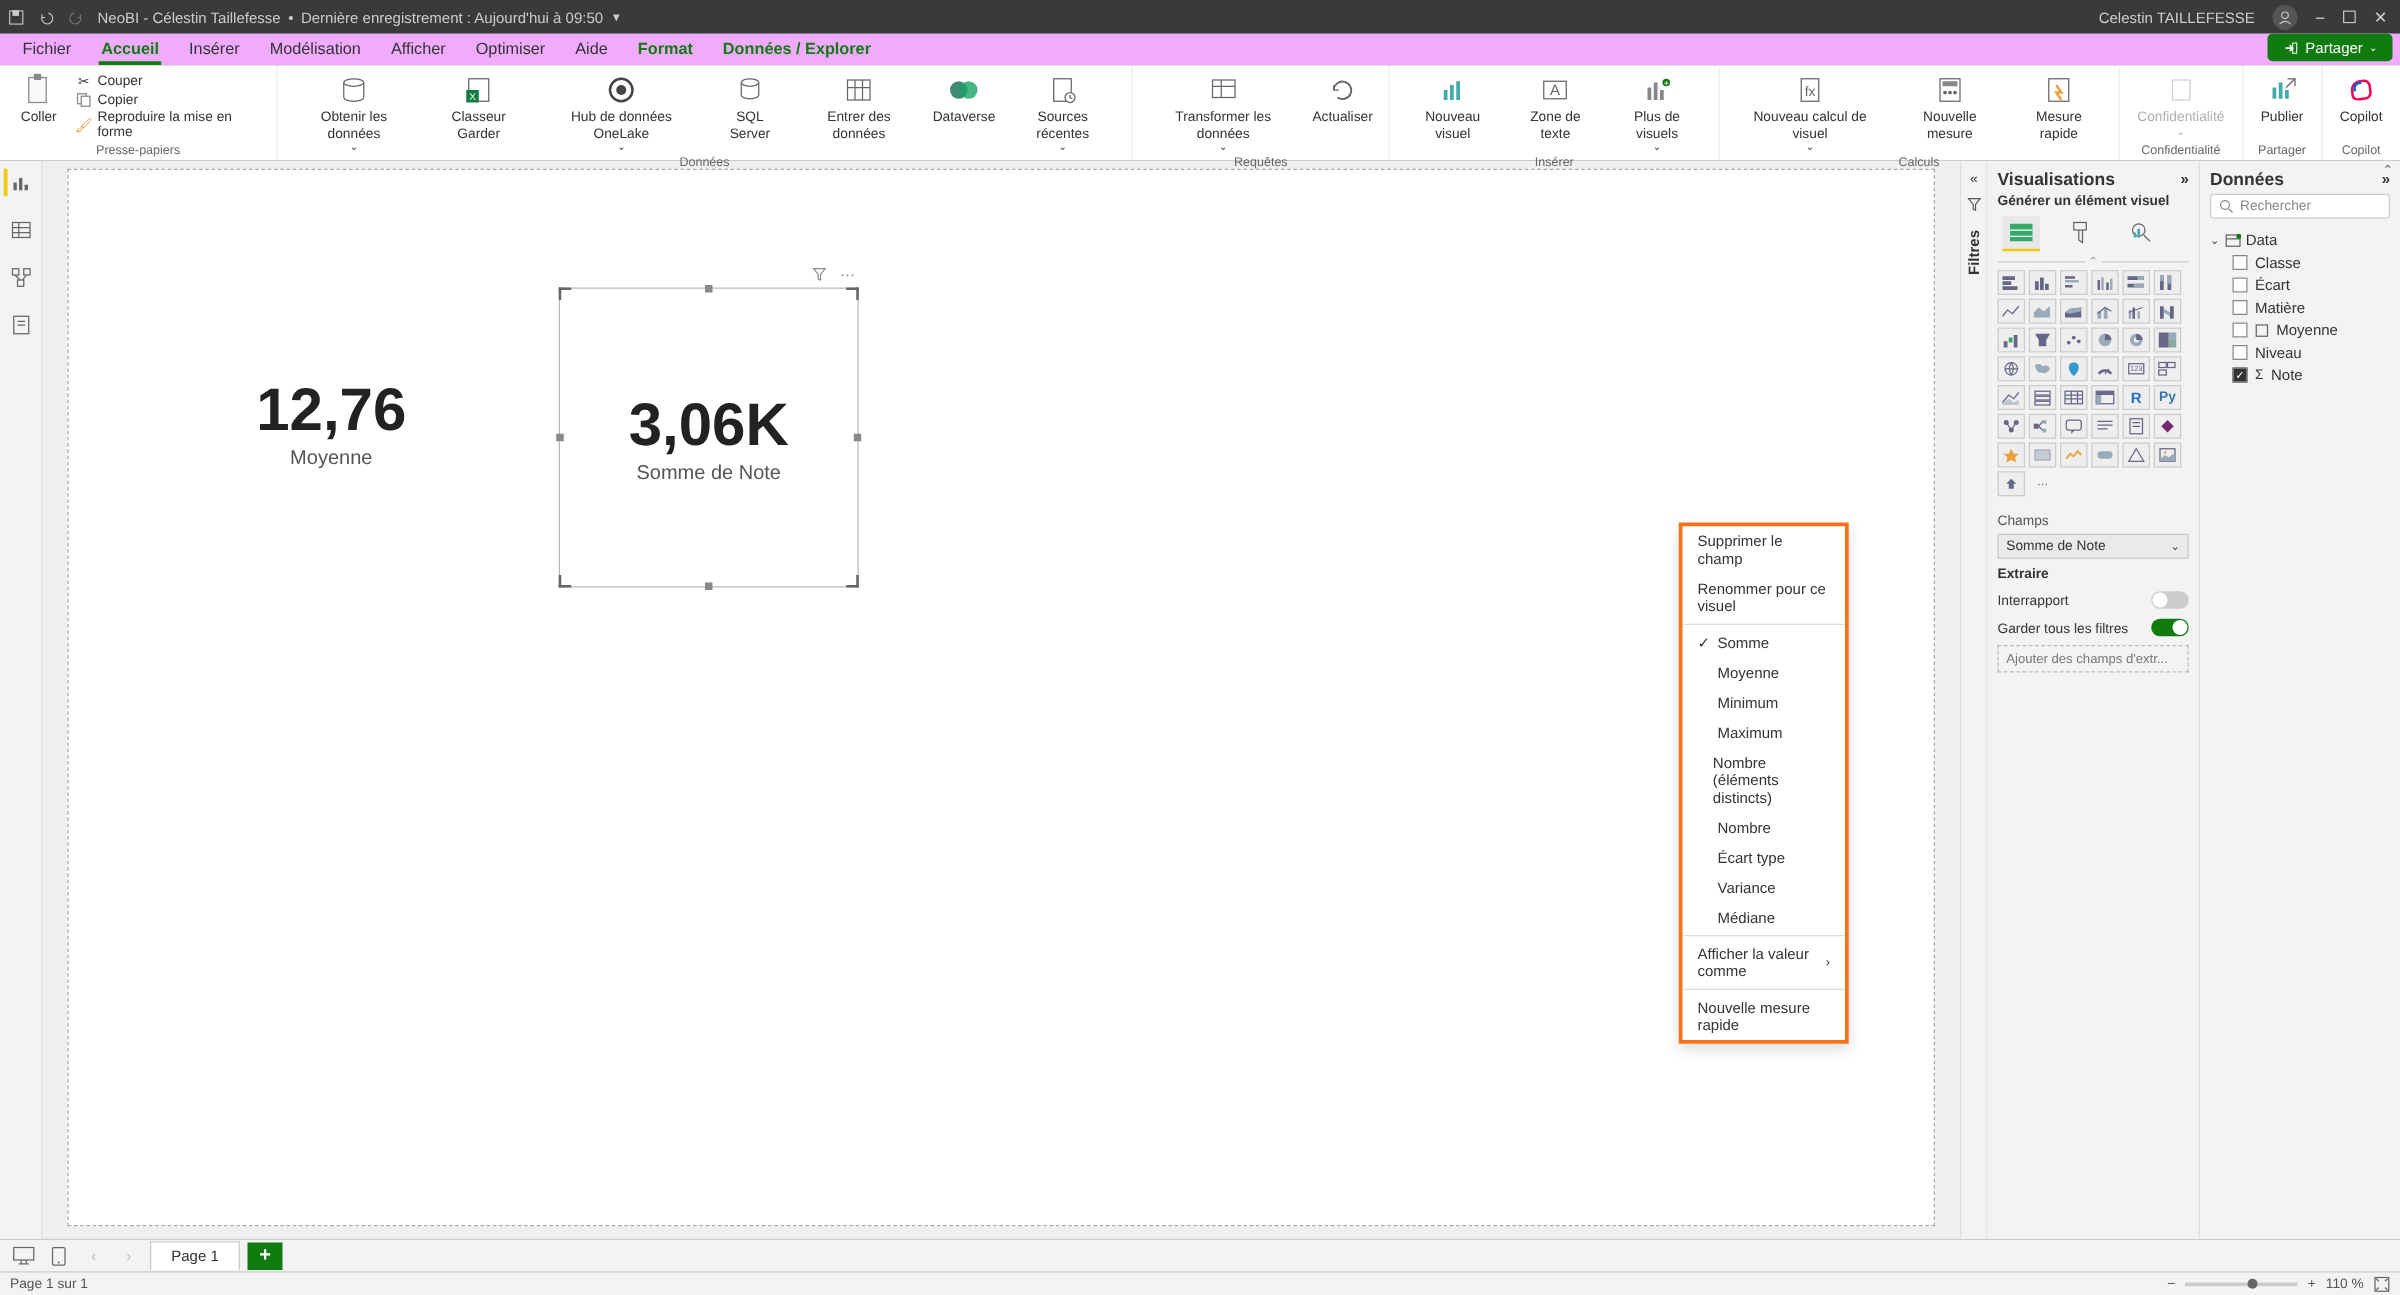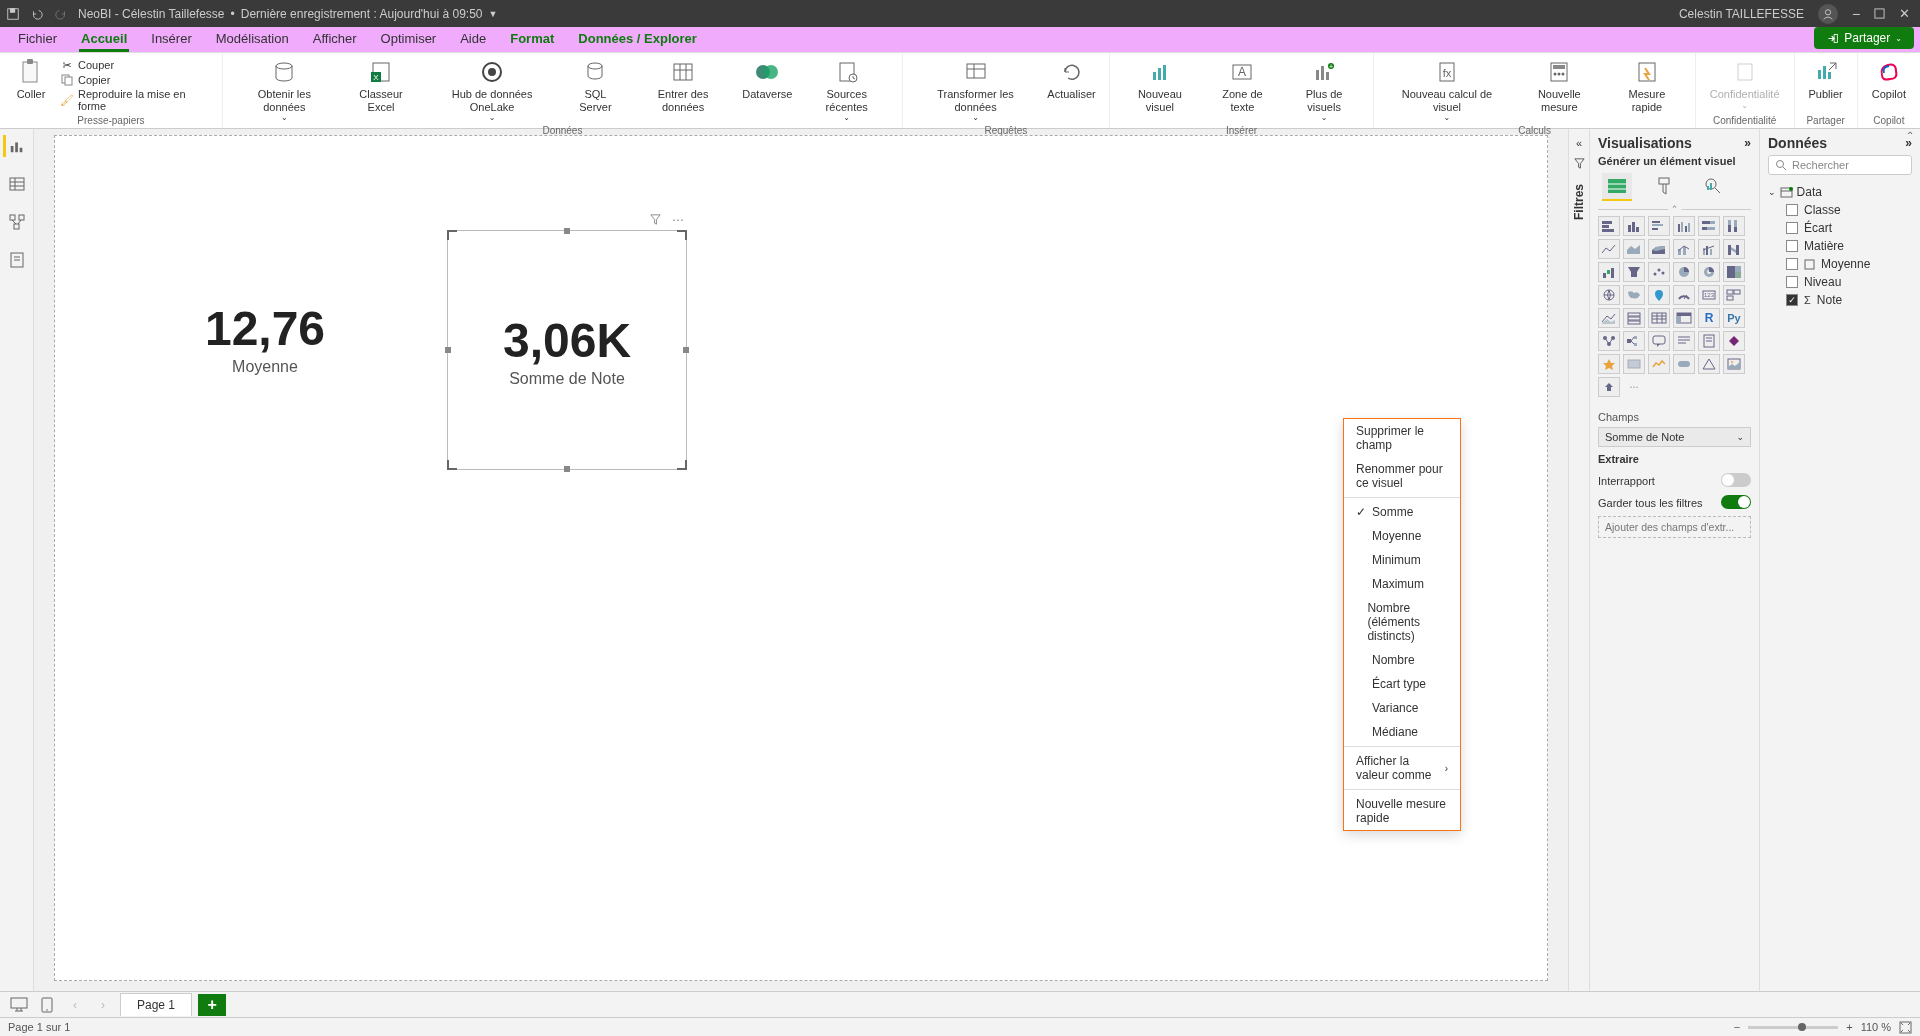--- a/index.html
+++ b/index.html
@@ -86,21 +86,21 @@
 .data-pane { width:160px; background:#f3f3f3; padding:6px 8px;}
 .search-box { display:flex; align-items:center; gap:5px; background:#fff; border:1px solid #ccc; border-radius:3px; padding:3px 6px; margin:4px 0 8px; font-size:11px; color:#888;}
 .data-table { font-size:12px; }
 .table-row { display:flex; align-items:center; gap:4px; padding:2px 0;}
 .field-row { display:flex; align-items:center; gap:6px; padding:2px 0 2px 18px; font-size:12px;}
 .cbx { width:12px; height:12px; border:1px solid #888; background:#fff; display:flex; align-items:center; justify-content:center;}
 .cbx.checked { background:#333; }
 .cbx.checked::after { content:"✓"; color:#fff; font-size:9px; line-height:1;}
 
 
-.ctx-menu { position:absolute; left:1343px; top:418px; background:#fff; border:1px solid #f97316; box-shadow:0 4px 12px rgba(0,0,0,0.15); width:118px; font-size:12px; z-index:50;}
+.ctx-menu { position:absolute; left:1343px; top:418px; background:#fff; border:3px solid #f97316; box-shadow:0 4px 12px rgba(0,0,0,0.15); width:136px; font-size:12px; z-index:50;}
 .ctx-item { padding:5px 12px; display:flex; align-items:center; gap:6px; justify-content:space-between;}
 .ctx-sep { height:1px; background:#ddd; margin:2px 0;}
 .ctx-check { width:10px; display:inline-block;}
 
 
 .page-tabs { height:26px; background:#f3f3f3; border-top:1px solid #ccc; display:flex; align-items:center; padding:0 8px; gap:6px;}
 .pt-icon { width:22px; height:20px; display:flex; align-items:center; justify-content:center;}
 .page-tab { background:#fff; border:1px solid #ccc; border-bottom:none; padding:4px 16px; font-size:12px;}
 .page-add { background:#107c10; color:#fff; width:28px; height:22px; display:flex; align-items:center; justify-content:center; font-size:16px; font-weight:bold;}
 
@@ -233,21 +233,21 @@
           <span style="font-size:8px;">⌄</span>
         </div>
       <div class="rb-big">
           <div class="rb-icon">
             <svg width="24" height="24" viewBox="0 0 24 24">
               <rect x="4" y="3" width="16" height="18" stroke="#666" fill="none"></rect>
               <rect x="2" y="12" width="10" height="10" fill="#107c41"></rect>
               <text x="7" y="20" font-size="8" fill="#fff" text-anchor="middle">X</text>
             </svg>
           </div>
-          <span>Classeur Excel</span>
+          <span>Classeur Garder</span>
         </div>
       <div class="rb-big">
           <div class="rb-icon">
             <svg width="26" height="24" viewBox="0 0 26 24">
               <circle cx="13" cy="12" r="9" stroke="#444" fill="none" stroke-width="2"></circle>
               <circle cx="13" cy="12" r="4" fill="#444"></circle>
             </svg>
           </div>
           <span>Hub de données OneLake</span>
           <span style="font-size:8px;">⌄</span>

